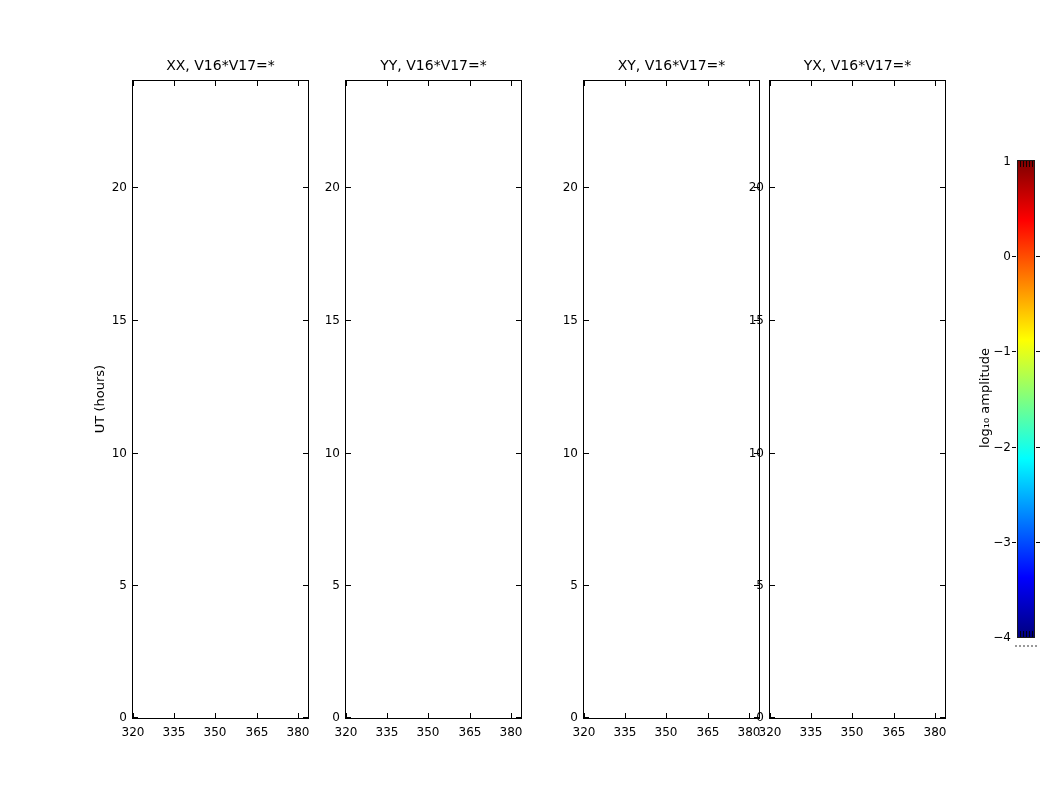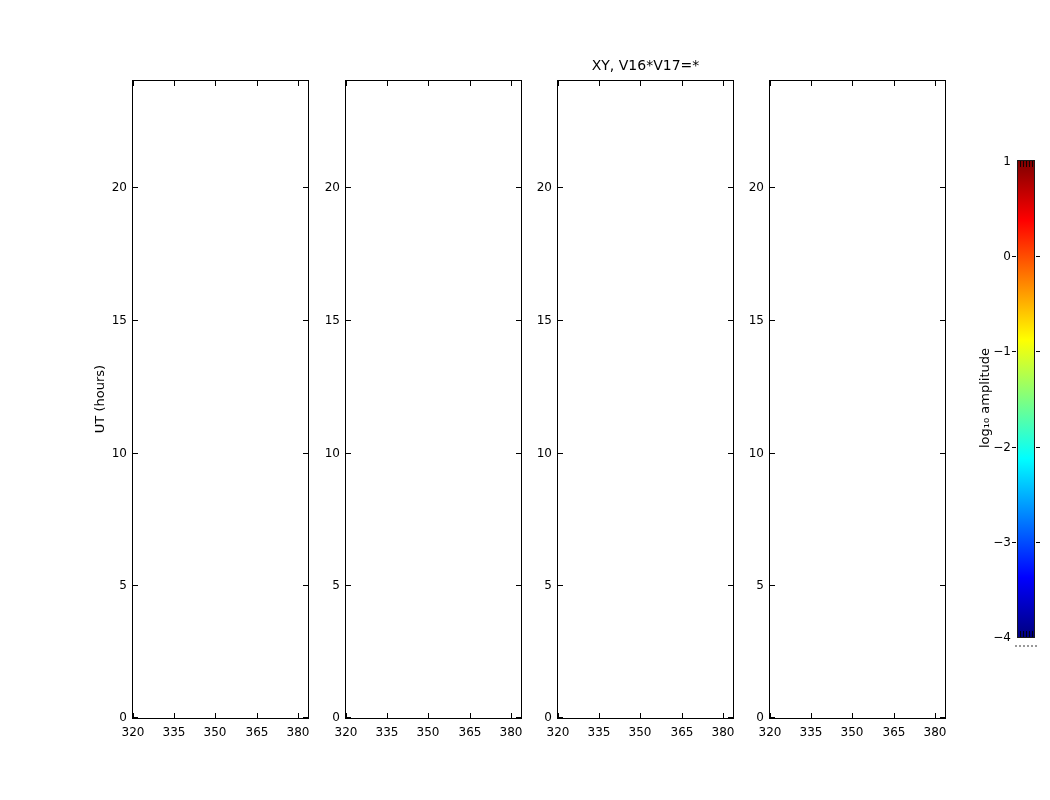--- a/index.html
+++ b/index.html
@@ -40,20 +40,21 @@
   .comb { position:absolute; width:1px; height:6px; background:rgba(0,0,0,0.85); }
   .cbar-dots { position:absolute; left:-2px; top:485px; width:22px; height:0; border-top:2px dotted #999; }
 </style>
 </head>
 <body>
 
 <div class="figure">
 
 
   <div class="panel" style="left:132px">
+    <div class="panel-title">XX, V16*V17=*</div>
     <div class="plot-area">
         <div class="tick" style="left: 0px; top: 0px; width: 1px; height: 5px;"></div>
         <div class="tick" style="left: 0px; top: 632px; width: 1px; height: 5px;"></div>
         <div class="xtick-label" style="left: -20px; top: 644px;">320</div>
         <div class="tick" style="left: 41px; top: 0px; width: 1px; height: 5px;"></div>
         <div class="tick" style="left: 41px; top: 632px; width: 1px; height: 5px;"></div>
         <div class="xtick-label" style="left: 21px; top: 644px;">335</div>
         <div class="tick" style="left: 82px; top: 0px; width: 1px; height: 5px;"></div>
         <div class="tick" style="left: 82px; top: 632px; width: 1px; height: 5px;"></div>
         <div class="xtick-label" style="left: 62px; top: 644px;">350</div>
@@ -75,55 +76,56 @@
         <div class="tick" style="left: 0px; top: 239px; width: 5px; height: 1px;"></div>
         <div class="tick" style="left: 170px; top: 239px; width: 5px; height: 1px;"></div>
         <div class="ytick-label" style="left: -44px; top: 230px;">15</div>
         <div class="tick" style="left: 0px; top: 106px; width: 5px; height: 1px;"></div>
         <div class="tick" style="left: 170px; top: 106px; width: 5px; height: 1px;"></div>
         <div class="ytick-label" style="left: -44px; top: 97px;">20</div>
       </div>
   </div>
 
   <div class="panel" style="left:345px">
-    <div class="plot-area">
-        <div class="tick" style="left: 0px; top: 0px; width: 1px; height: 5px;"></div>
-        <div class="tick" style="left: 0px; top: 632px; width: 1px; height: 5px;"></div>
-        <div class="xtick-label" style="left: -20px; top: 644px;">320</div>
-        <div class="tick" style="left: 41px; top: 0px; width: 1px; height: 5px;"></div>
-        <div class="tick" style="left: 41px; top: 632px; width: 1px; height: 5px;"></div>
-        <div class="xtick-label" style="left: 21px; top: 644px;">335</div>
-        <div class="tick" style="left: 82px; top: 0px; width: 1px; height: 5px;"></div>
-        <div class="tick" style="left: 82px; top: 632px; width: 1px; height: 5px;"></div>
-        <div class="xtick-label" style="left: 62px; top: 644px;">350</div>
-        <div class="tick" style="left: 124px; top: 0px; width: 1px; height: 5px;"></div>
-        <div class="tick" style="left: 124px; top: 632px; width: 1px; height: 5px;"></div>
-        <div class="xtick-label" style="left: 104px; top: 644px;">365</div>
-        <div class="tick" style="left: 165px; top: 0px; width: 1px; height: 5px;"></div>
-        <div class="tick" style="left: 165px; top: 632px; width: 1px; height: 5px;"></div>
-        <div class="xtick-label" style="left: 145px; top: 644px;">380</div>
-        <div class="tick" style="left: 0px; top: 636px; width: 5px; height: 1px;"></div>
-        <div class="tick" style="left: 170px; top: 636px; width: 5px; height: 1px;"></div>
-        <div class="ytick-label" style="left: -44px; top: 627px;">0</div>
-        <div class="tick" style="left: 0px; top: 504px; width: 5px; height: 1px;"></div>
-        <div class="tick" style="left: 170px; top: 504px; width: 5px; height: 1px;"></div>
-        <div class="ytick-label" style="left: -44px; top: 495px;">5</div>
-        <div class="tick" style="left: 0px; top: 372px; width: 5px; height: 1px;"></div>
-        <div class="tick" style="left: 170px; top: 372px; width: 5px; height: 1px;"></div>
-        <div class="ytick-label" style="left: -44px; top: 363px;">10</div>
-        <div class="tick" style="left: 0px; top: 239px; width: 5px; height: 1px;"></div>
-        <div class="tick" style="left: 170px; top: 239px; width: 5px; height: 1px;"></div>
-        <div class="ytick-label" style="left: -44px; top: 230px;">15</div>
-        <div class="tick" style="left: 0px; top: 106px; width: 5px; height: 1px;"></div>
-        <div class="tick" style="left: 170px; top: 106px; width: 5px; height: 1px;"></div>
-        <div class="ytick-label" style="left: -44px; top: 97px;">20</div>
-      </div>
-  </div>
-
-  <div class="panel" style="left:557px">
+    <div class="panel-title">YY, V16*V17=*</div>
+    <div class="plot-area">
+        <div class="tick" style="left: 0px; top: 0px; width: 1px; height: 5px;"></div>
+        <div class="tick" style="left: 0px; top: 632px; width: 1px; height: 5px;"></div>
+        <div class="xtick-label" style="left: -20px; top: 644px;">320</div>
+        <div class="tick" style="left: 41px; top: 0px; width: 1px; height: 5px;"></div>
+        <div class="tick" style="left: 41px; top: 632px; width: 1px; height: 5px;"></div>
+        <div class="xtick-label" style="left: 21px; top: 644px;">335</div>
+        <div class="tick" style="left: 82px; top: 0px; width: 1px; height: 5px;"></div>
+        <div class="tick" style="left: 82px; top: 632px; width: 1px; height: 5px;"></div>
+        <div class="xtick-label" style="left: 62px; top: 644px;">350</div>
+        <div class="tick" style="left: 124px; top: 0px; width: 1px; height: 5px;"></div>
+        <div class="tick" style="left: 124px; top: 632px; width: 1px; height: 5px;"></div>
+        <div class="xtick-label" style="left: 104px; top: 644px;">365</div>
+        <div class="tick" style="left: 165px; top: 0px; width: 1px; height: 5px;"></div>
+        <div class="tick" style="left: 165px; top: 632px; width: 1px; height: 5px;"></div>
+        <div class="xtick-label" style="left: 145px; top: 644px;">380</div>
+        <div class="tick" style="left: 0px; top: 636px; width: 5px; height: 1px;"></div>
+        <div class="tick" style="left: 170px; top: 636px; width: 5px; height: 1px;"></div>
+        <div class="ytick-label" style="left: -44px; top: 627px;">0</div>
+        <div class="tick" style="left: 0px; top: 504px; width: 5px; height: 1px;"></div>
+        <div class="tick" style="left: 170px; top: 504px; width: 5px; height: 1px;"></div>
+        <div class="ytick-label" style="left: -44px; top: 495px;">5</div>
+        <div class="tick" style="left: 0px; top: 372px; width: 5px; height: 1px;"></div>
+        <div class="tick" style="left: 170px; top: 372px; width: 5px; height: 1px;"></div>
+        <div class="ytick-label" style="left: -44px; top: 363px;">10</div>
+        <div class="tick" style="left: 0px; top: 239px; width: 5px; height: 1px;"></div>
+        <div class="tick" style="left: 170px; top: 239px; width: 5px; height: 1px;"></div>
+        <div class="ytick-label" style="left: -44px; top: 230px;">15</div>
+        <div class="tick" style="left: 0px; top: 106px; width: 5px; height: 1px;"></div>
+        <div class="tick" style="left: 170px; top: 106px; width: 5px; height: 1px;"></div>
+        <div class="ytick-label" style="left: -44px; top: 97px;">20</div>
+      </div>
+  </div>
+
+  <div class="panel" style="left:583px">
     <div class="panel-title">XY, V16*V17=*</div>
     <div class="plot-area">
         <div class="tick" style="left: 0px; top: 0px; width: 1px; height: 5px;"></div>
         <div class="tick" style="left: 0px; top: 632px; width: 1px; height: 5px;"></div>
         <div class="xtick-label" style="left: -20px; top: 644px;">320</div>
         <div class="tick" style="left: 41px; top: 0px; width: 1px; height: 5px;"></div>
         <div class="tick" style="left: 41px; top: 632px; width: 1px; height: 5px;"></div>
         <div class="xtick-label" style="left: 21px; top: 644px;">335</div>
         <div class="tick" style="left: 82px; top: 0px; width: 1px; height: 5px;"></div>
         <div class="tick" style="left: 82px; top: 632px; width: 1px; height: 5px;"></div>
@@ -146,20 +148,21 @@
         <div class="tick" style="left: 0px; top: 239px; width: 5px; height: 1px;"></div>
         <div class="tick" style="left: 170px; top: 239px; width: 5px; height: 1px;"></div>
         <div class="ytick-label" style="left: -44px; top: 230px;">15</div>
         <div class="tick" style="left: 0px; top: 106px; width: 5px; height: 1px;"></div>
         <div class="tick" style="left: 170px; top: 106px; width: 5px; height: 1px;"></div>
         <div class="ytick-label" style="left: -44px; top: 97px;">20</div>
       </div>
   </div>
 
   <div class="panel" style="left:769px">
+    <div class="panel-title">YX, V16*V17=*</div>
     <div class="plot-area">
         <div class="tick" style="left: 0px; top: 0px; width: 1px; height: 5px;"></div>
         <div class="tick" style="left: 0px; top: 632px; width: 1px; height: 5px;"></div>
         <div class="xtick-label" style="left: -20px; top: 644px;">320</div>
         <div class="tick" style="left: 41px; top: 0px; width: 1px; height: 5px;"></div>
         <div class="tick" style="left: 41px; top: 632px; width: 1px; height: 5px;"></div>
         <div class="xtick-label" style="left: 21px; top: 644px;">335</div>
         <div class="tick" style="left: 82px; top: 0px; width: 1px; height: 5px;"></div>
         <div class="tick" style="left: 82px; top: 632px; width: 1px; height: 5px;"></div>
         <div class="xtick-label" style="left: 62px; top: 644px;">350</div>

